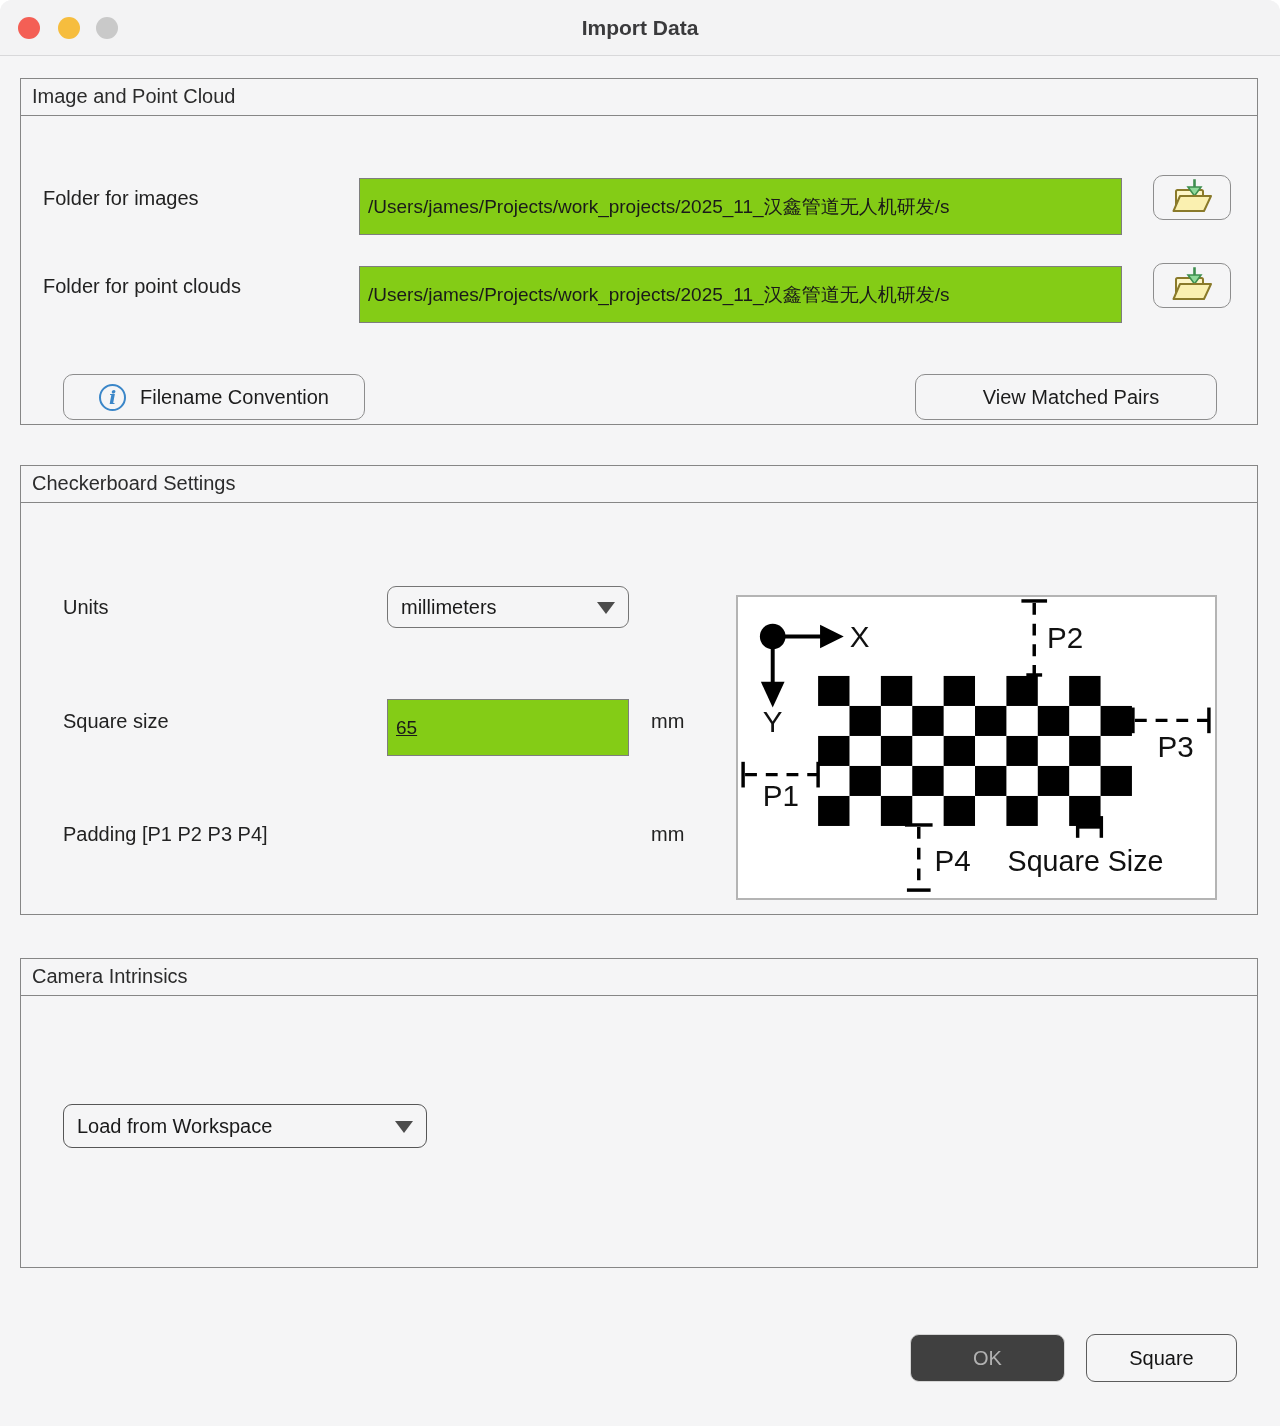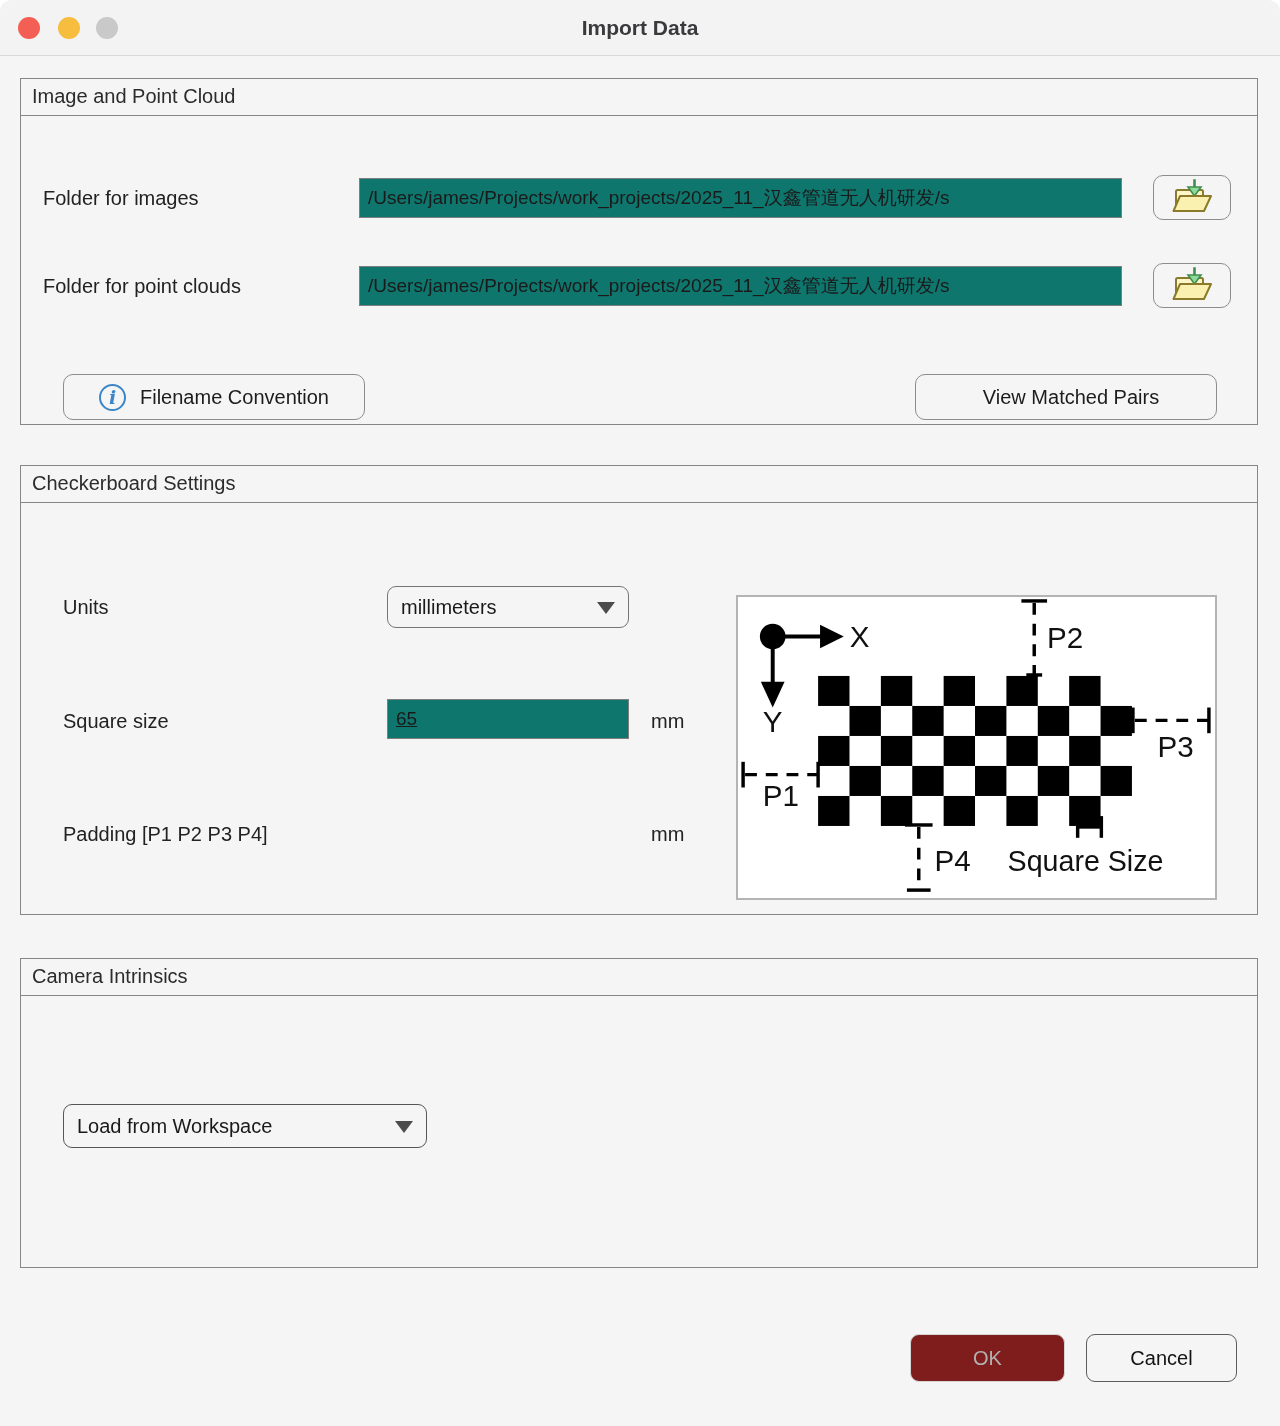--- a/index.html
+++ b/index.html
@@ -34,21 +34,21 @@
   #panel-ci  { top: 958px; height: 310px; }
   .panel-header {
     height: 37px; line-height: 35px; padding-left: 11px;
     border-bottom: 1.5px solid #868686; font-size: 20px; color: #2c2c2c;
   }
   .panel-body { position: relative; width: 100%; height: calc(100% - 37px); }
 
   .field-label { position: absolute; font-size: 20px; color: #222; white-space: nowrap; }
 
   .text-input {
-    position: absolute; height: 40px; border: 1.5px solid #7e7e7e; background: #0f766e;
+    position: absolute; height: 57px; border: 1.5px solid #7e7e7e; background: #84cc16;
     font-size: 19px; padding: 0 8px; color: #1a1a1a; font-family: inherit;
     white-space: nowrap; overflow: hidden;
   }
 
   .icon-btn {
     position: absolute; width: 78px; height: 45px; border-radius: 10px;
     border: 1.5px solid #8d8d8d; background: #f5f5f6; cursor: pointer;
     display: flex; align-items: center; justify-content: center; padding: 0;
   }
 
@@ -87,21 +87,21 @@
   .diagram {
     position: absolute; left: 715px; top: 92px; width: 481px; height: 305px;
     background: #ffffff; border: 2px solid #b4b4b4;
   }
   .diagram svg { display: block; width: 100%; height: 100%; }
   .diagram text { font-family: "Liberation Sans", sans-serif; fill: #111; }
 
   
   .btn-ok {
     position: absolute; left: 910px; top: 1334px; width: 155px; height: 48px;
-    border-radius: 9px; border: 1.5px solid #d5d5d5; background: #7f1d1d;
+    border-radius: 9px; border: 1.5px solid #d5d5d5; background: #404040;
     font-size: 20px; color: #b1b1b1; font-family: inherit;
   }
   .btn-cancel {
     position: absolute; left: 1086px; top: 1334px; width: 151px; height: 48px;
     border-radius: 9px; border: 1.5px solid #5c5c5c; background: #f5f5f6;
     font-size: 20px; color: #141414; font-family: inherit; cursor: pointer;
   }
 
   
   #lbl-images  { left: 22px; top: 71px; }
@@ -260,15 +260,15 @@
     <div class="panel-header">Camera Intrinsics</div>
     <div class="panel-body">
       <div class="dropdown dark" id="dd-source">
         <span>Load from Workspace</span>
         <span class="dd-arrow"></span>
       </div>
     </div>
   </div>
 
   <button class="btn-ok" disabled="">OK</button>
-  <button class="btn-cancel">Cancel</button>
+  <button class="btn-cancel">Square</button>
 
 </div>
 
 </body></html>

